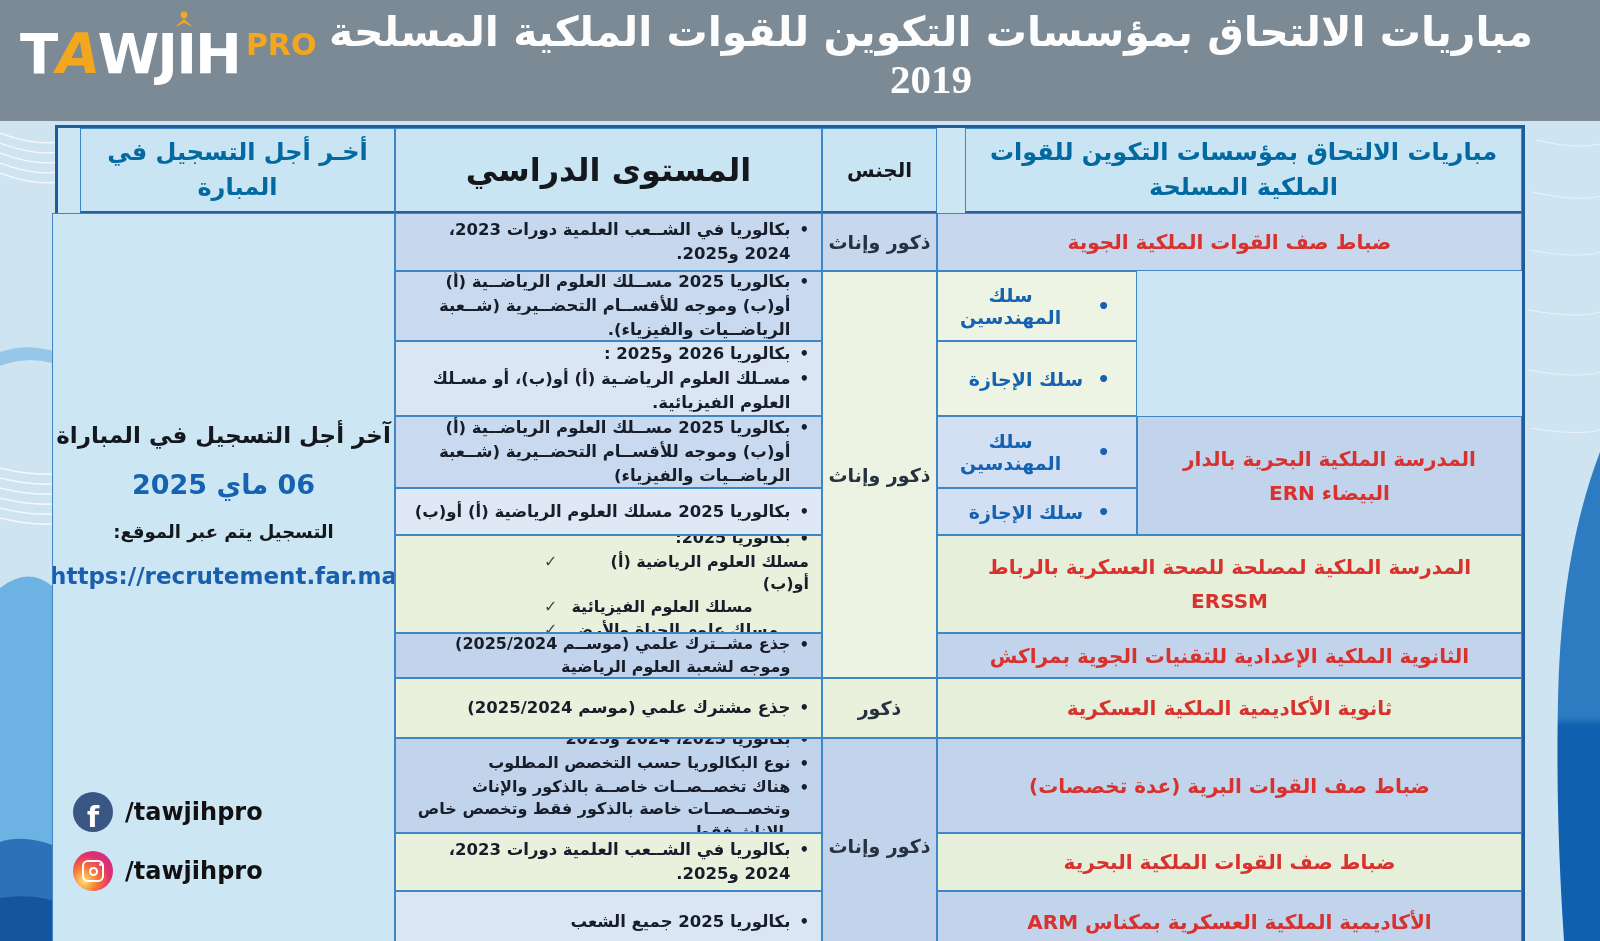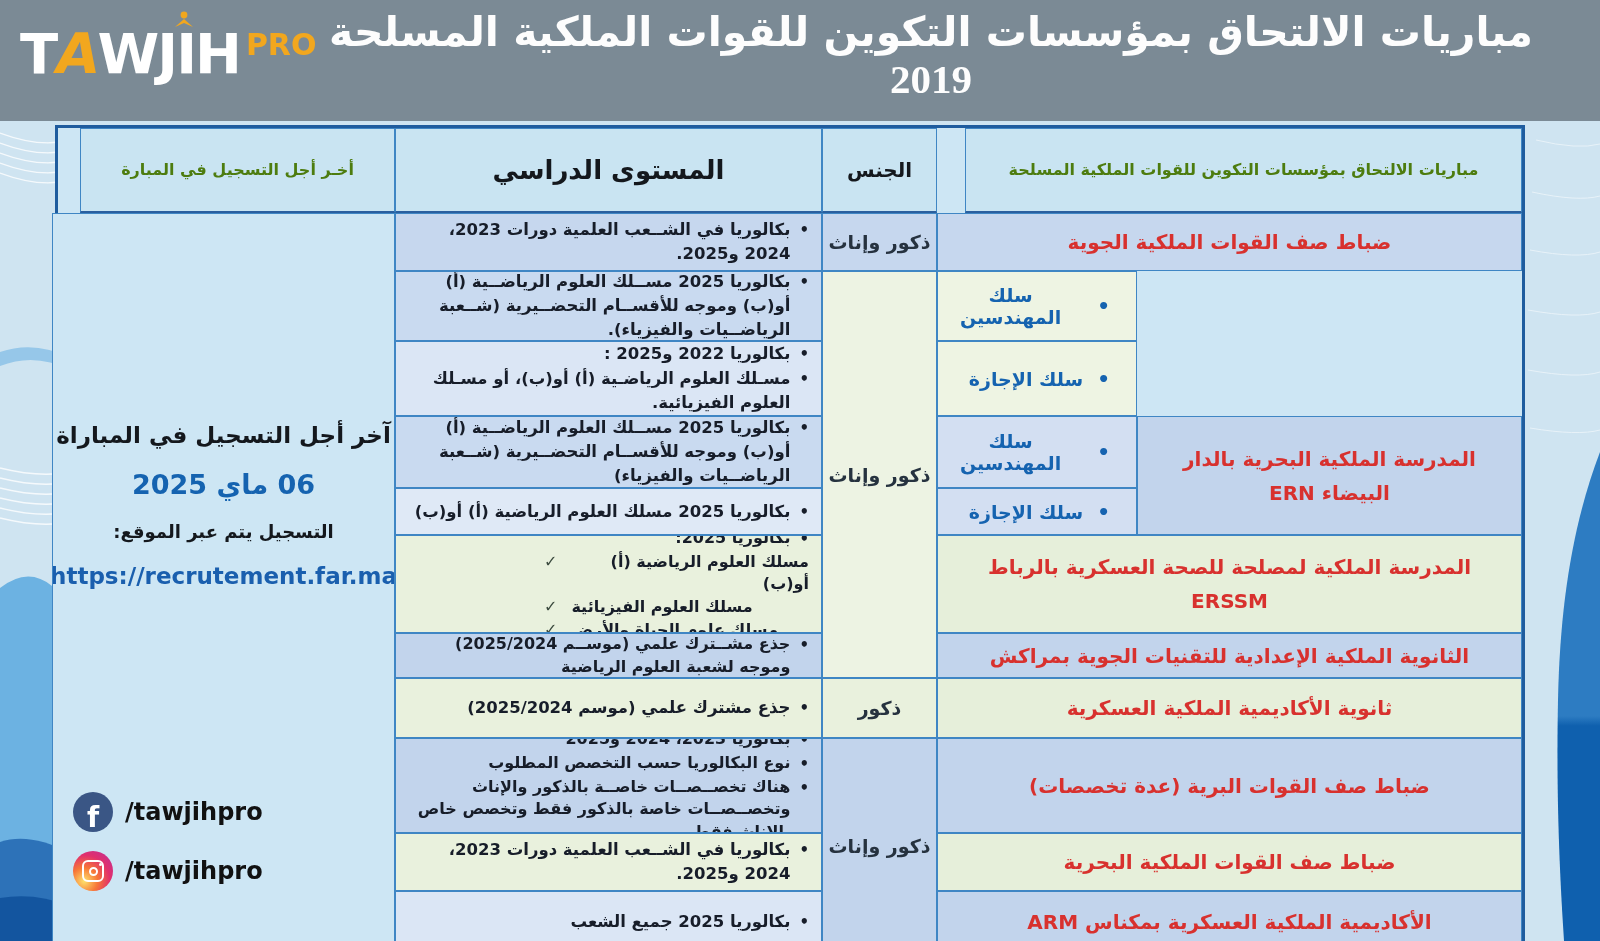--- a/index.html
+++ b/index.html
@@ -26,22 +26,22 @@
   .deco-right { left:1518px; }
 
   
   .tbl { position:absolute; left:55px; top:125px; width:1470px; height:825px; display:grid; direction:rtl;
          grid-template-columns:385px 200px 115px 427px 343px;
          grid-template-rows:85px 58px 70px 75px 72px 47px 98px 45px 60px 95px 58px 62px;
          border:3px solid #1f5c9e; background:#cde6f4; z-index:2; }
   .cell { border:1px solid #3f86c4; display:flex; align-items:center; justify-content:center;
           text-align:center; overflow:hidden; }
   .hd { background:#c9e4f2; font-weight:bold; border-bottom:2px solid #2a5f9e; padding:4px 10px; }
-  .hd-blue { color:#4d7c0f; font-size:16px; line-height:1.45;margin-left:28px; }
-  .hd-level { color:#14181d; font-size:26px; }
+  .hd-blue { color:#0369a1; font-size:24px; line-height:1.45;margin-left:28px; }
+  .hd-level { color:#14181d; font-size:32px; }
   .hd-gender { color:#14181d; font-size:20px; }
 
   .inst { color:#d8312e; font-weight:bold; font-size:20px; padding:6px 16px; line-height:1.7; }
   .track { color:#1563b0; font-weight:bold; font-size:19px; justify-content:flex-start; padding-right:26px; gap:14px; }
   .track .blt { font-size:20px; }
   .gender { font-weight:600; font-size:19px; color:#26323f; }
 
   .lvl { flex-direction:column; align-items:stretch; justify-content:center; padding:4px 12px 4px 8px;
          font-size:16.5px; font-weight:600; color:#171d29; line-height:1.45; text-align:right; gap:1px; }
   .lvl .li { display:flex; gap:9px; align-items:flex-start; text-align:right; }
@@ -198,21 +198,21 @@
     <div class="cell gender bg-gt" style="grid-column:3;grid-row:3/9">ذكور وإناث</div>
     <div class="cell lvl bg-lb1" style="grid-column:4;grid-row:3">
       <div class="li">
           <span class="blt">•</span>
           <span class="txt">بكالوريا 2025 مســلك العلوم الرياضــية (أ) أو(ب) وموجه للأقســام التحضــيرية (شــعبة الرياضــيات والفيزياء).</span>
         </div>
     </div>
     <div class="cell lvl bg-lb2" style="grid-column:4;grid-row:4">
       <div class="li">
           <span class="blt">•</span>
-          <span class="txt">بكالوريا 2022 و2025 :</span>
+          <span class="txt">بكالوريا 2026 و2025 :</span>
         </div>
       <div class="li">
           <span class="blt">•</span>
           <span class="txt">مسـلك العلوم الرياضـية (أ) أو(ب)، أو مسـلك العلوم الفيزيائية.</span>
         </div>
     </div>
 
     <div class="cell inst bg-b2" style="grid-column:1;grid-row:5/7">المدرسة الملكية البحرية بالدار البيضاء ERN</div>
     <div class="cell track bg-bl" style="grid-column:2;grid-row:5">
       <span class="blt">•</span>

